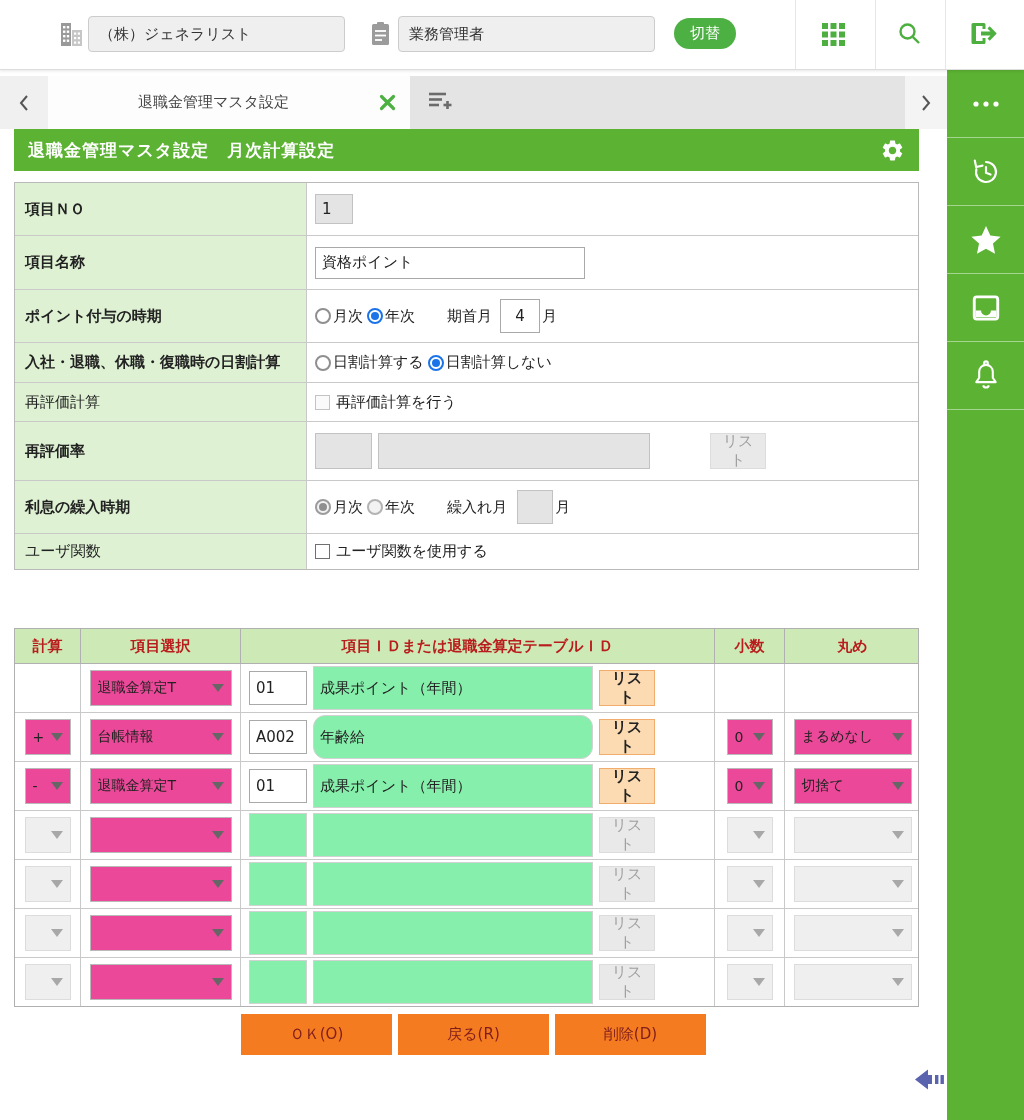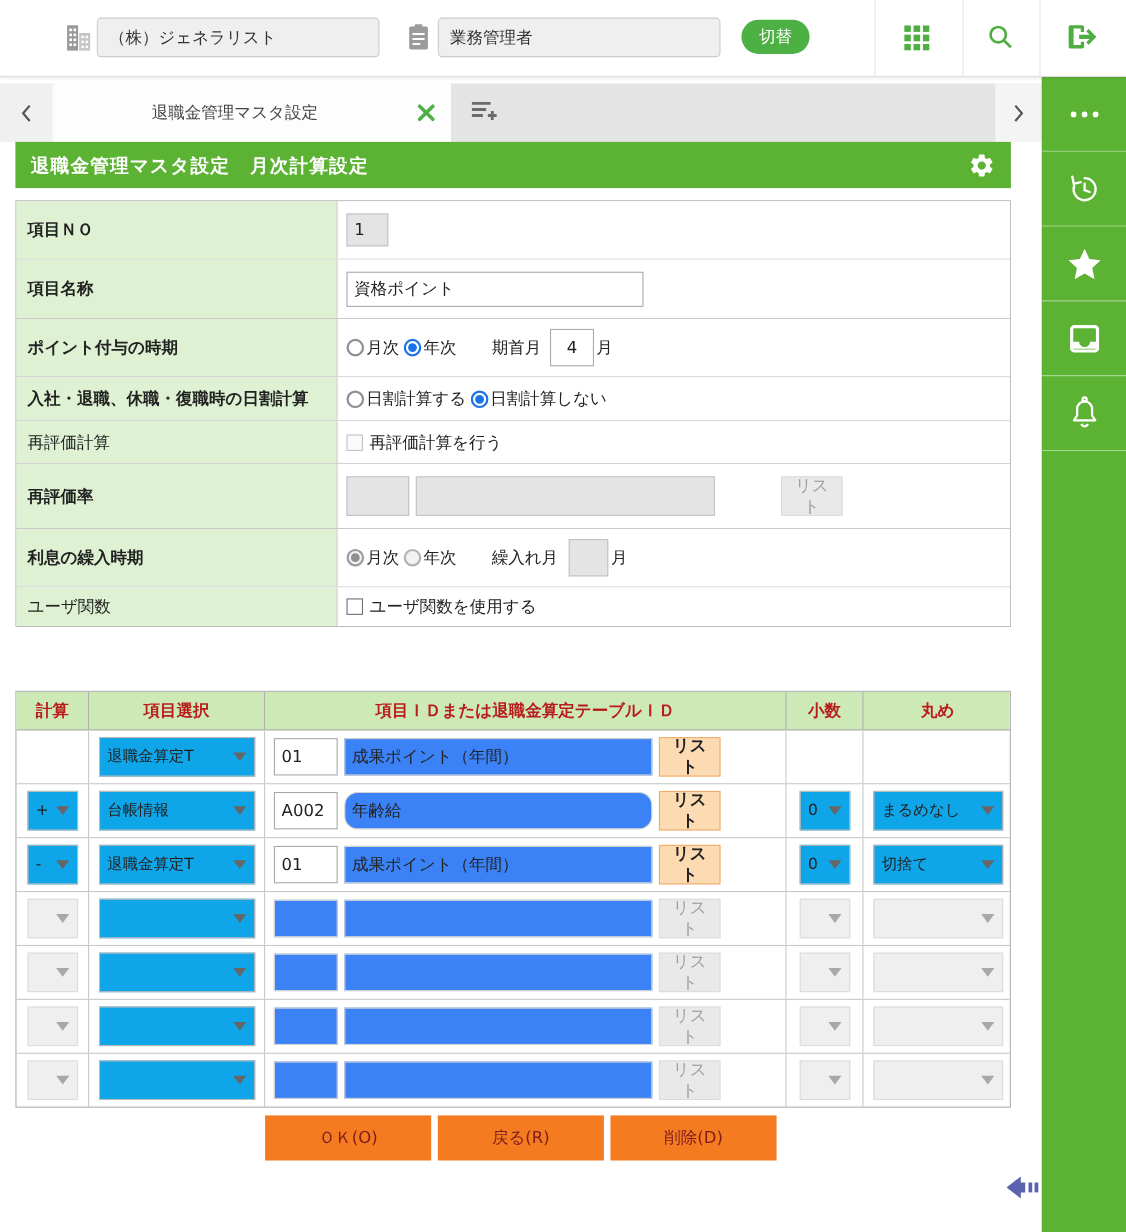--- a/index.html
+++ b/index.html
@@ -45,21 +45,21 @@
   .frow{display:flex;border-bottom:1px solid #c9c9c9;}
   .frow:last-child{border-bottom:none;}
   .flabel{width:292px;flex:none;background:#def1d3;border-right:1px solid #c9c9c9;
           display:flex;align-items:center;padding:0 10px;box-sizing:border-box;font-size:15px;color:#222;}
   .flabel.bold{font-weight:bold;}
   .fvalue{flex:1;display:flex;align-items:center;padding:0 8px;gap:2px;font-size:15px;color:#222;background:#fff;}
   .h52{height:52px}.h53{height:53px}.h39{height:39px}.h38{height:38px}.h58{height:58px}.h35{height:35px}
 
   .inp{border:1px solid #a9a9a9;height:30px;font-size:15px;padding:0 6px;box-sizing:border-box;font-family:inherit;background:#fff;color:#222;}
   .inp.gray{background:#e4e4e4;border-color:#c2c2c2;}
-  .inp.table-gray{background:#3b82f6;border-color:#d2d2d2;height:34px;}
+  .inp.table-gray{background:#86efac;border-color:#d2d2d2;height:44px;}
 
   .radio{width:16px;height:16px;border:2px solid #8f8f8f;border-radius:50%;box-sizing:border-box;
          display:inline-block;background:#fff;flex:none;position:relative;cursor:pointer;}
   .radio.checked{border-color:#1a73e8;}
   .radio.checked::after{content:"";position:absolute;left:2px;top:2px;width:8px;height:8px;border-radius:50%;background:#1a73e8;}
   .radio.disabled{border-color:#b3b3b3;background:#f2f2f2;}
   .radio.disabled.checked{border-color:#9c9c9c;}
   .radio.disabled.checked::after{background:#8f8f8f;}
   .rlabel{margin-right:2px;}
 
@@ -78,21 +78,21 @@
              box-sizing:border-box;font-size:15px;font-weight:bold;color:#b91c1c;}
   .crow{display:flex;height:48px;border-bottom:1px solid #c9c9c9;}
   .crow:last-child{border-bottom:none;}
   .cell{height:100%;display:flex;align-items:center;justify-content:center;border-right:1px solid #c9c9c9;
         box-sizing:border-box;gap:6px;}
   .cc:last-child,.cell:last-child{border-right:none;}
   .w-calc{width:66px;flex:none}.w-sel{width:160px;flex:none}.w-id{width:474px;flex:none}
   .w-dec{width:70px;flex:none}.w-round{width:135px;flex:none}
   .cell.w-id{justify-content:flex-start;padding:0 8px;}
 
-  .dd{height:36px;border:1px solid #b9b9b9;background:#0ea5e9;display:flex;align-items:center;
+  .dd{height:36px;border:1px solid #b9b9b9;background:#ec4899;display:flex;align-items:center;
       justify-content:space-between;padding:0 7px;font-size:14px;box-sizing:border-box;color:#222;cursor:pointer;}
   .dd .caret{width:0;height:0;border-left:6px solid transparent;border-right:6px solid transparent;
              border-top:8px solid #666;flex:none;margin-left:4px;}
   .dd.disabled{background:#efefef;border-color:#dcdcdc;cursor:default;}
   .dd.disabled .caret{border-top-color:#a8a8a8;}
   .dd-calc{width:46px}.dd-sel{width:142px}.dd-dec{width:46px}.dd-round{width:118px}
 
   
   .actions{position:absolute;left:0;top:1014px;width:947px;display:flex;justify-content:center;gap:6px;}
   .btn{width:151px;height:41px;background:#f57b20;color:#7f1d1d;font-size:15px;border:none;

